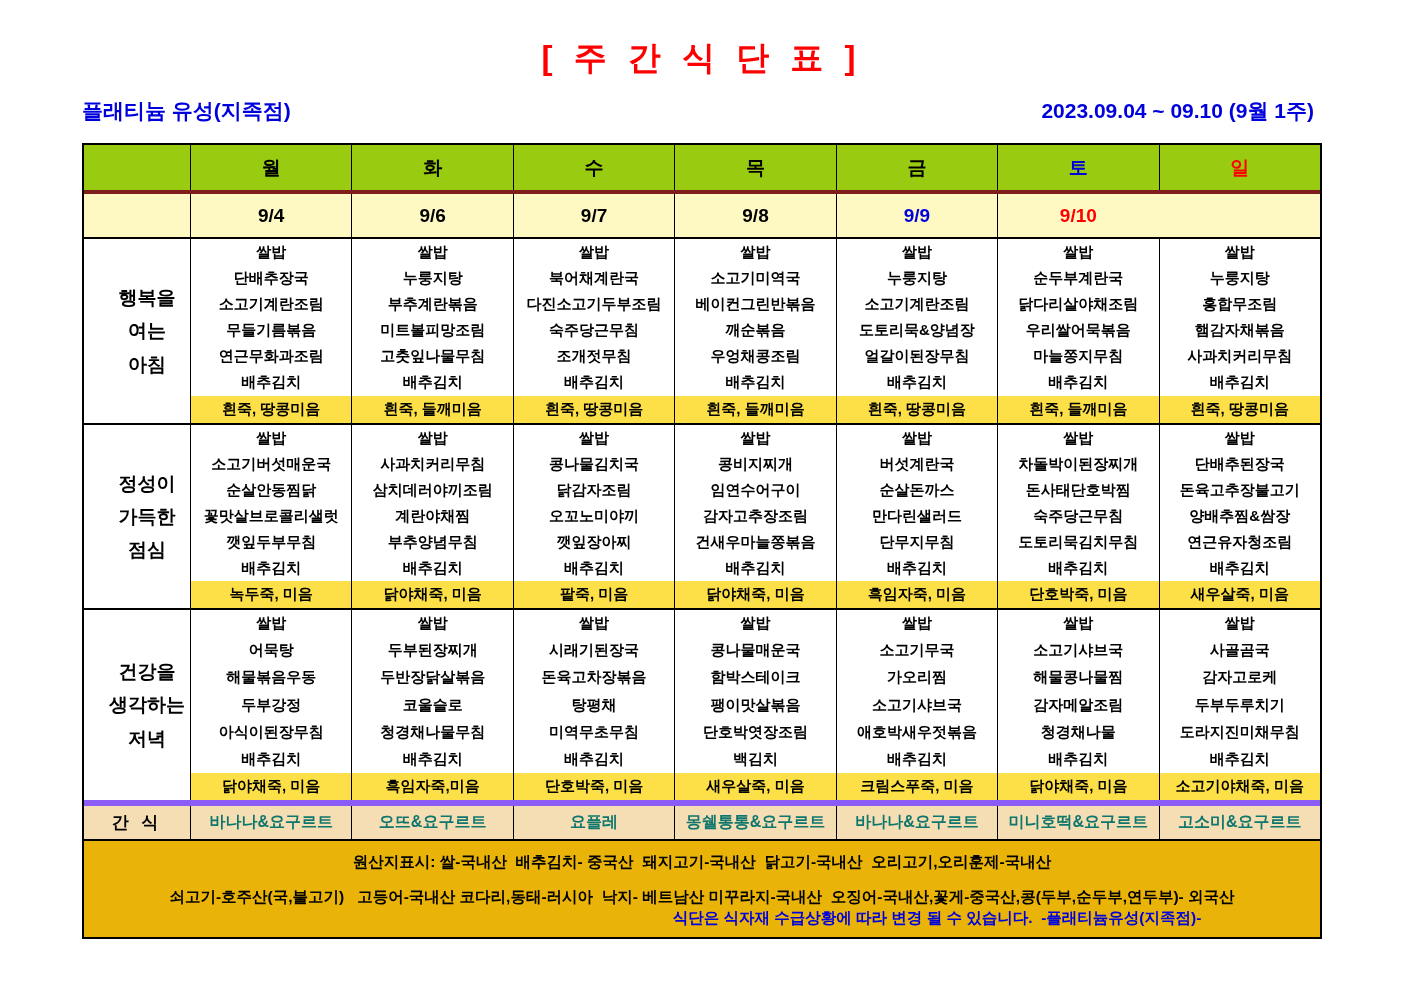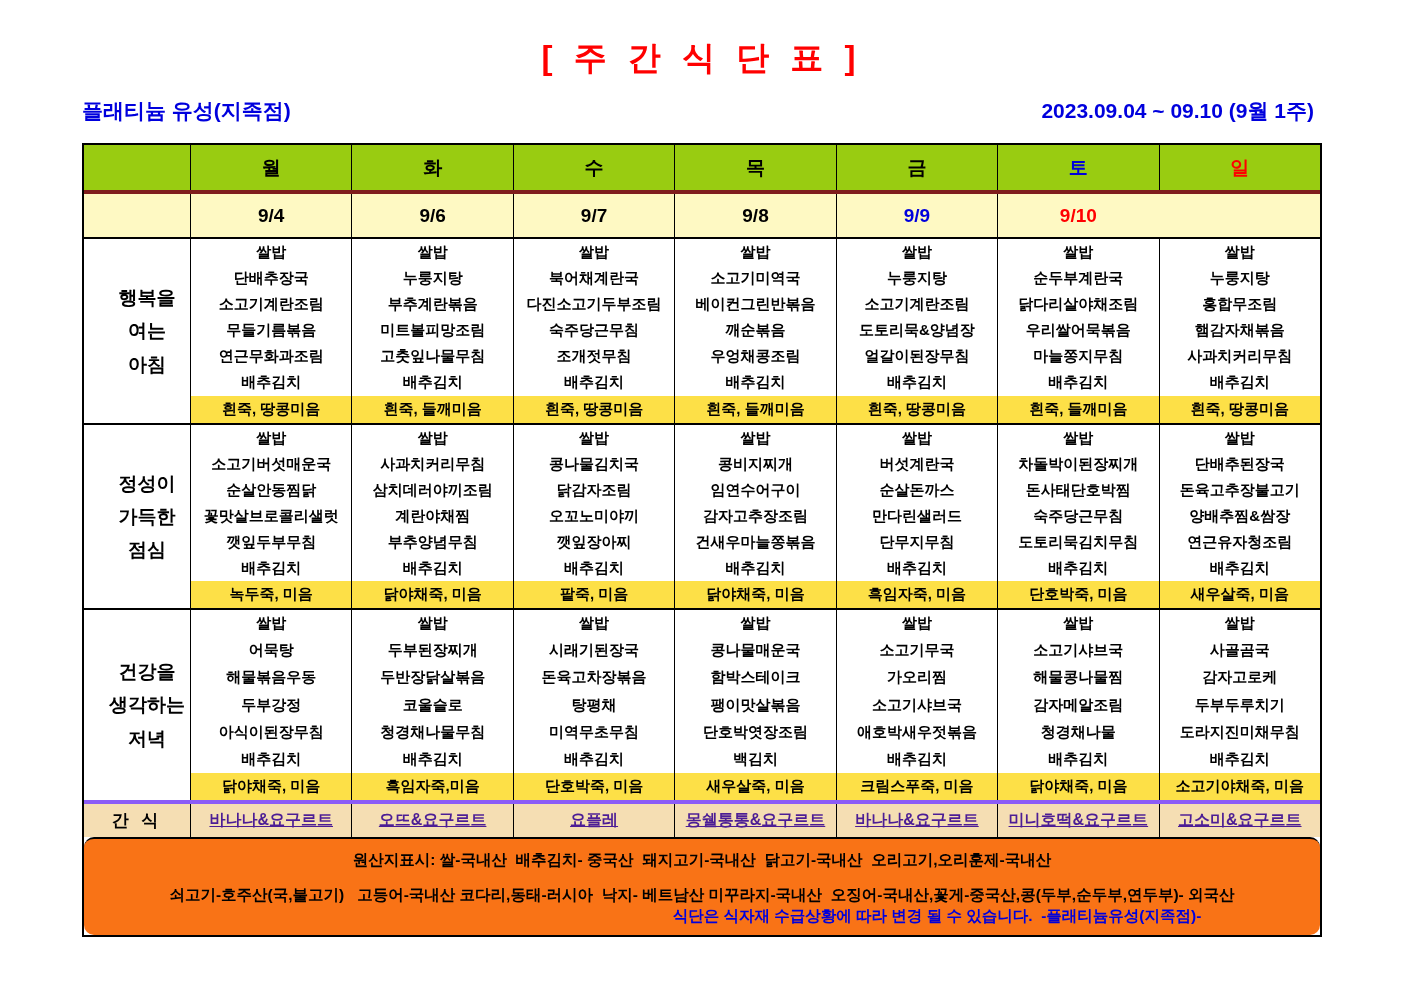--- a/index.html
+++ b/index.html
@@ -55,29 +55,29 @@
   .menu-item{
     flex:1;display:flex;align-items:center;justify-content:center;
     font-size:15px;font-weight:bold;color:#000;white-space:nowrap;
   }
   .porridge{
     height:27px;flex:0 0 27px;background:#fde047;
     display:flex;align-items:center;justify-content:center;
     font-size:15px;font-weight:bold;color:#000;white-space:nowrap;
   }
 
-  .snack-row{height:33px;background:#f5deb3;border-top:4px solid #8b5cf6;}
+  .snack-row{height:33px;background:#f5deb3;border-top:6px solid #8b5cf6;}
   .snack-row .cell{display:flex;align-items:center;justify-content:center;}
   .snack-label{font-size:17px;font-weight:bold;color:#000;letter-spacing:4px;}
   .snack-item{
-    font-size:16px;font-weight:bold;color:#4c1d95;
-    text-decoration:underline;white-space:nowrap;
-  }
-
-  .footer{height:96px;border-top:2px solid #000;background:#f97316;border-radius:10px;}
+    font-size:16px;font-weight:bold;color:#0f766e;
+    white-space:nowrap;
+  }
+
+  .footer{height:96px;border-top:2px solid #000;background:#eab308;}
   .footer-line{
     text-align:center;font-size:15.5px;font-weight:bold;color:#000;
     white-space:pre;margin-top:11px;
   }
   .footer-line.second{margin-top:14px;}
   .footer-notice{
     text-align:center;padding-left:470px;
     font-size:15.5px;font-weight:bold;color:#0000dd;white-space:pre;
   }
 </style>

